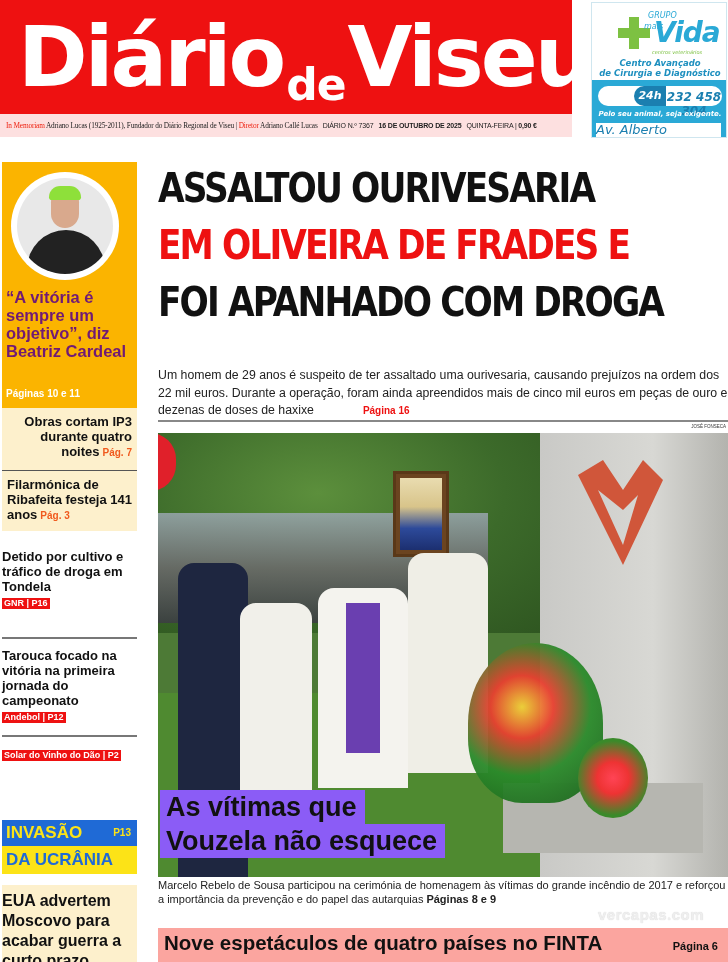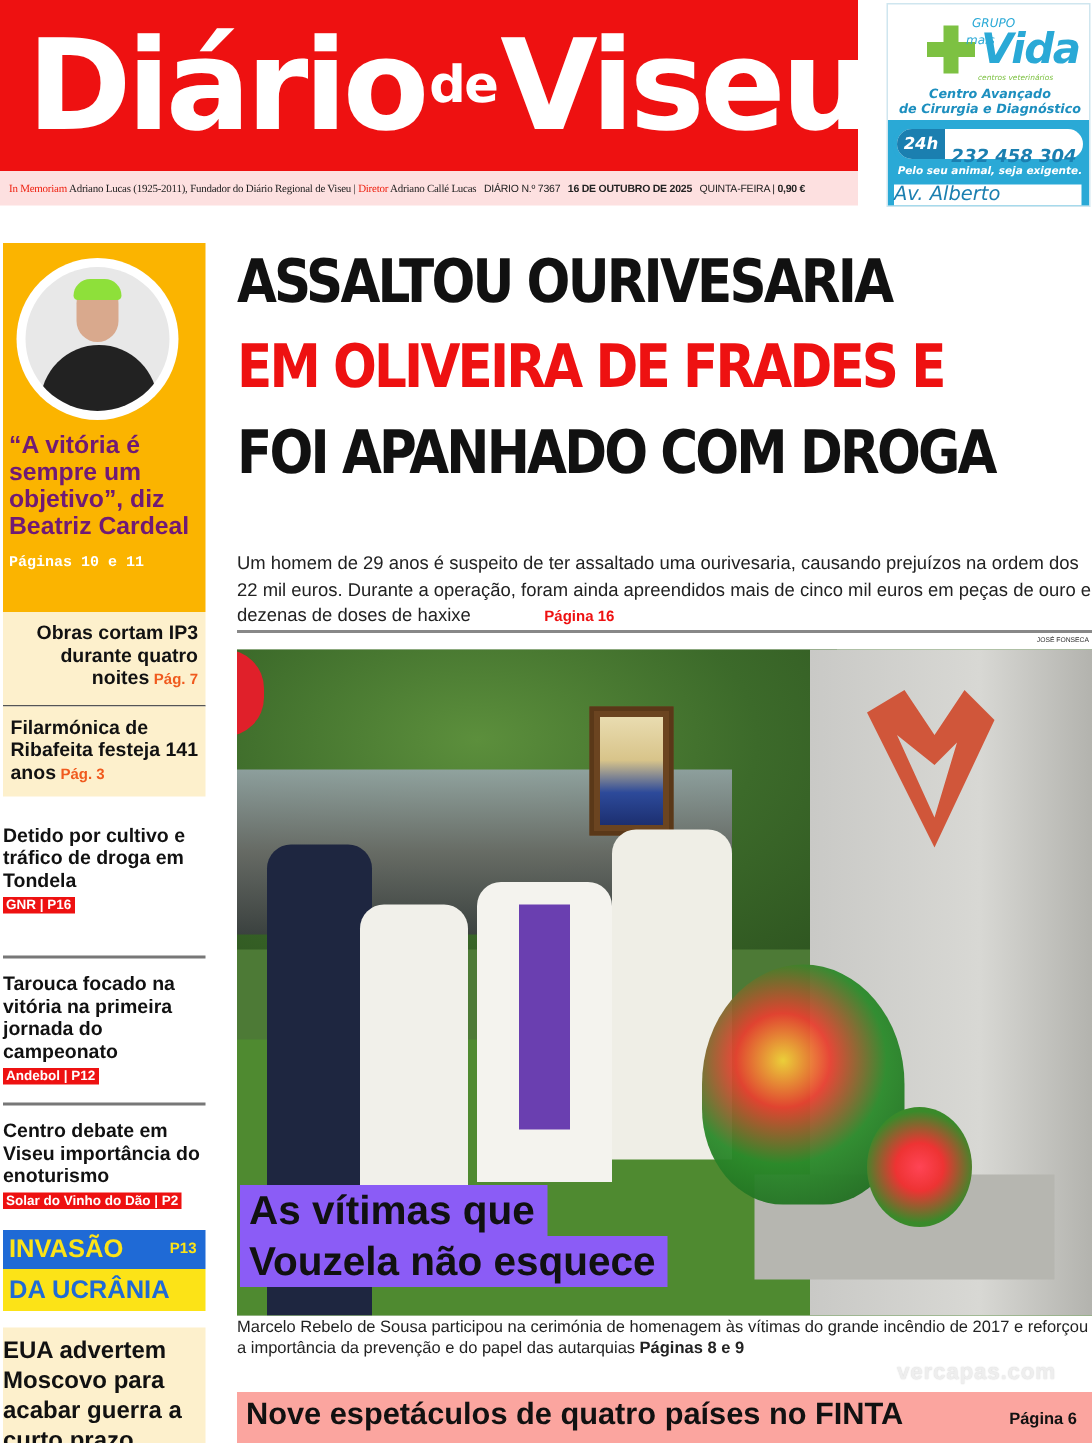--- a/index.html
+++ b/index.html
@@ -1,55 +1,55 @@
 <!DOCTYPE html>
 <html><head>
 <meta charset="utf-8">
 <style>
   * { box-sizing: border-box; margin: 0; padding: 0; }
   html, body { width: 728px; height: 962px; background: #ffffff; overflow: hidden; }
   body { position: relative; font-family: "DejaVu Sans", sans-serif; color: #111; }
 
   
   .masthead { position: absolute; left: 0; top: 0; width: 572px; height: 114px; background: #ee1111; }
-  .masthead-title { position: absolute; left: 18px; top: 4px; height: 106px; display: flex; align-items: center; color: #fff; font-family: "DejaVu Sans", sans-serif; font-weight: bold; white-space: nowrap; }
+  .masthead-title { position: absolute; left: 18px; top: 4px; height: 106px; display: flex; align-items: flex-end; color: #fff; font-family: "DejaVu Sans", sans-serif; font-weight: bold; white-space: nowrap; }
   .mh-big { font-size: 84px; letter-spacing: -3px; line-height: 106px; }
-  .mh-de { font-size: 34px; letter-spacing: -1px; margin: 0 2px 0 3px; }
+  .mh-de { font-size: 44px; letter-spacing: -1px; margin: 0 2px 0 3px; }
 
   .infobar { position: absolute; left: 0; top: 114px; width: 572px; height: 23px; background: #fde0e0; font-family: "Liberation Serif", serif; font-size: 7.3px; color: #222; white-space: nowrap; padding-left: 6px; line-height: 23px; overflow: hidden; letter-spacing: -0.15px; }
   .infobar .red { color: #e21; }
   .infobar .sans { font-family: "Liberation Sans", sans-serif; font-size: 7px; }
   .infobar .bold { font-weight: bold; font-family: "Liberation Sans", sans-serif; font-size: 7px; }
 
   
   .ad { position: absolute; left: 591px; top: 2px; width: 136px; height: 136px; background: #fff; border: 1px solid #cfe6ef; overflow: hidden; }
   .ad-grupo { position: absolute; left: 56px; top: 8px; font-size: 8px; font-style: italic; color: #2aa9d6; }
   .ad-cross { position: absolute; left: 26px; top: 14px; width: 32px; height: 32px; }
   .ad-cross::before { content: ""; position: absolute; left: 11px; top: 0; width: 10px; height: 32px; background: #7dc142; }
   .ad-cross::after { content: ""; position: absolute; left: 0; top: 11px; width: 32px; height: 10px; background: #7dc142; }
   .ad-mais { position: absolute; left: 52px; top: 19px; font-size: 8px; font-style: italic; color: #2aa9d6; }
   .ad-vida { position: absolute; left: 62px; top: 13px; font-size: 28px; font-weight: bold; font-style: italic; color: #2aa9d6; letter-spacing: -1px; }
   .ad-vet { position: absolute; left: 60px; top: 46px; font-size: 5px; color: #7dc142; font-style: italic; }
   .ad-centro { position: absolute; left: 0; width: 136px; top: 55px; text-align: center; font-size: 8.5px; line-height: 10px; color: #1d8fbf; font-style: italic; font-weight: bold; }
   .ad-phone { position: absolute; left: 6px; top: 83px; width: 124px; height: 20px; background: #fff; border-radius: 10px; box-shadow: 0 0 0 3px #2aa9d6; display: flex; align-items: center; }
   .ad-band { position: absolute; left: 0; top: 77px; width: 136px; height: 59px; background: #2aa9d6; }
-  .ad-24 { width: 32px; height: 20px; background: #1b7fb0; border-radius: 10px 0 0 10px; color: #fff; font-weight: bold; font-style: italic; font-size: 11px; text-align: center; line-height: 20px; }
+  .ad-24 { width: 32px; height: 20px; background: #1b7fb0; border-radius: 10px 0 0 10px; color: #fff; font-weight: bold; font-style: italic; font-size: 11px; text-align: center; line-height: 20px; margin-left: 36px; }
   .ad-num { flex: 1; text-align: center; font-size: 12px; font-weight: bold; color: #1b7fb0; font-style: italic; margin-top: 16px; }
   .ad-slogan { position: absolute; left: 0; top: 107px; width: 136px; text-align: center; color: #fff; font-size: 7px; font-weight: bold; font-style: italic; }
   .ad-address { position: absolute; left: 4px; top: 120px; width: 125px; height: 14px; background: #fff; text-align: left; color: #1b7fb0; font-size: 13px; font-style: italic; line-height: 14px; }
 
   
   .feature { position: absolute; left: 2px; top: 162px; width: 135px; height: 246px; background: #fbb400; }
   .avatar { position: absolute; left: 9px; top: 10px; width: 108px; height: 108px; border-radius: 50%; background: #fff; overflow: hidden; }
   .avatar-inner { position: absolute; left: 6px; top: 6px; width: 96px; height: 96px; border-radius: 50%; background: #e8e8e8; overflow: hidden; }
   .av-body { position: absolute; left: 10px; top: 52px; width: 78px; height: 60px; background: #222; border-radius: 40px 40px 0 0; }
   .av-face { position: absolute; left: 34px; top: 12px; width: 28px; height: 38px; border-radius: 14px 14px 16px 16px; background: #d9a98d; }
   .av-cap { position: absolute; left: 32px; top: 8px; width: 32px; height: 14px; border-radius: 16px 16px 4px 4px; background: #8ee03a; }
   .feature-quote { position: absolute; left: 4px; top: 126px; width: 130px; font-family: "Liberation Sans", sans-serif; font-size: 16.5px; line-height: 18px; font-weight: bold; color: #701a75; }
-  .feature-pages { position: absolute; left: 4px; top: 208px; font-family: Liberation Mono, monospace; font-size: 10px; font-weight: bold; color: #fff; }
+  .feature-pages { position: absolute; left: 4px; top: 226px; font-family: Liberation Sans, sans-serif; font-size: 10px; font-weight: bold; color: #fff; }
 
   .brief-cream { position: absolute; left: 2px; width: 135px; background: #fdf0cc; padding: 6px 5px; font-family: "Liberation Sans", sans-serif; font-weight: bold; font-size: 13px; line-height: 15px; color: #111; }
   .brief-cream .pg { color: #f05a1e; font-size: 10px; margin-left: 3px; }
   .cream-divider { position: absolute; left: 2px; width: 135px; height: 1px; background: #555; }
 
   .brief { position: absolute; left: 2px; width: 135px; font-family: "Liberation Sans", sans-serif; font-weight: bold; font-size: 13px; line-height: 15px; color: #111; }
   .tag { display: inline-block; background: #ee1111; color: #fff; font-size: 9px; line-height: 11px; padding: 0 2px; margin-top: 1px; }
   .divider { position: absolute; left: 2px; width: 135px; height: 2px; background: #777; }
 
   .ukr-top { position: absolute; left: 2px; top: 820px; width: 135px; height: 26px; background: #1f6ad6; color: #fce317; font-family: "Liberation Sans", sans-serif; font-weight: bold; font-size: 17px; line-height: 26px; padding-left: 4px; }
@@ -158,21 +158,20 @@
   <div>Detido por cultivo e tráfico de droga em Tondela</div>
   <span class="tag">GNR | P16</span>
 </article>
 <div class="divider" style="top:637px;"></div>
 <article class="brief" style="top:648px;">
   <div>Tarouca focado na vitória na primeira jornada do campeonato</div>
   <span class="tag">Andebol | P12</span>
 </article>
 <div class="divider" style="top:735px;"></div>
 <article class="brief" style="top:746px;">
-  <div>Centro debate em Viseu importância do enoturismo</div>
   <span class="tag">Solar do Vinho do Dão | P2</span>
 </article>
 
 <div class="ukr-top">
   <span>INVASÃO</span>
   <span class="p">P13</span>
 </div>
 <div class="ukr-bottom">DA UCRÂNIA</div>
 <div class="ukr-body">EUA advertem Moscovo para acabar guerra a curto prazo</div>
 

